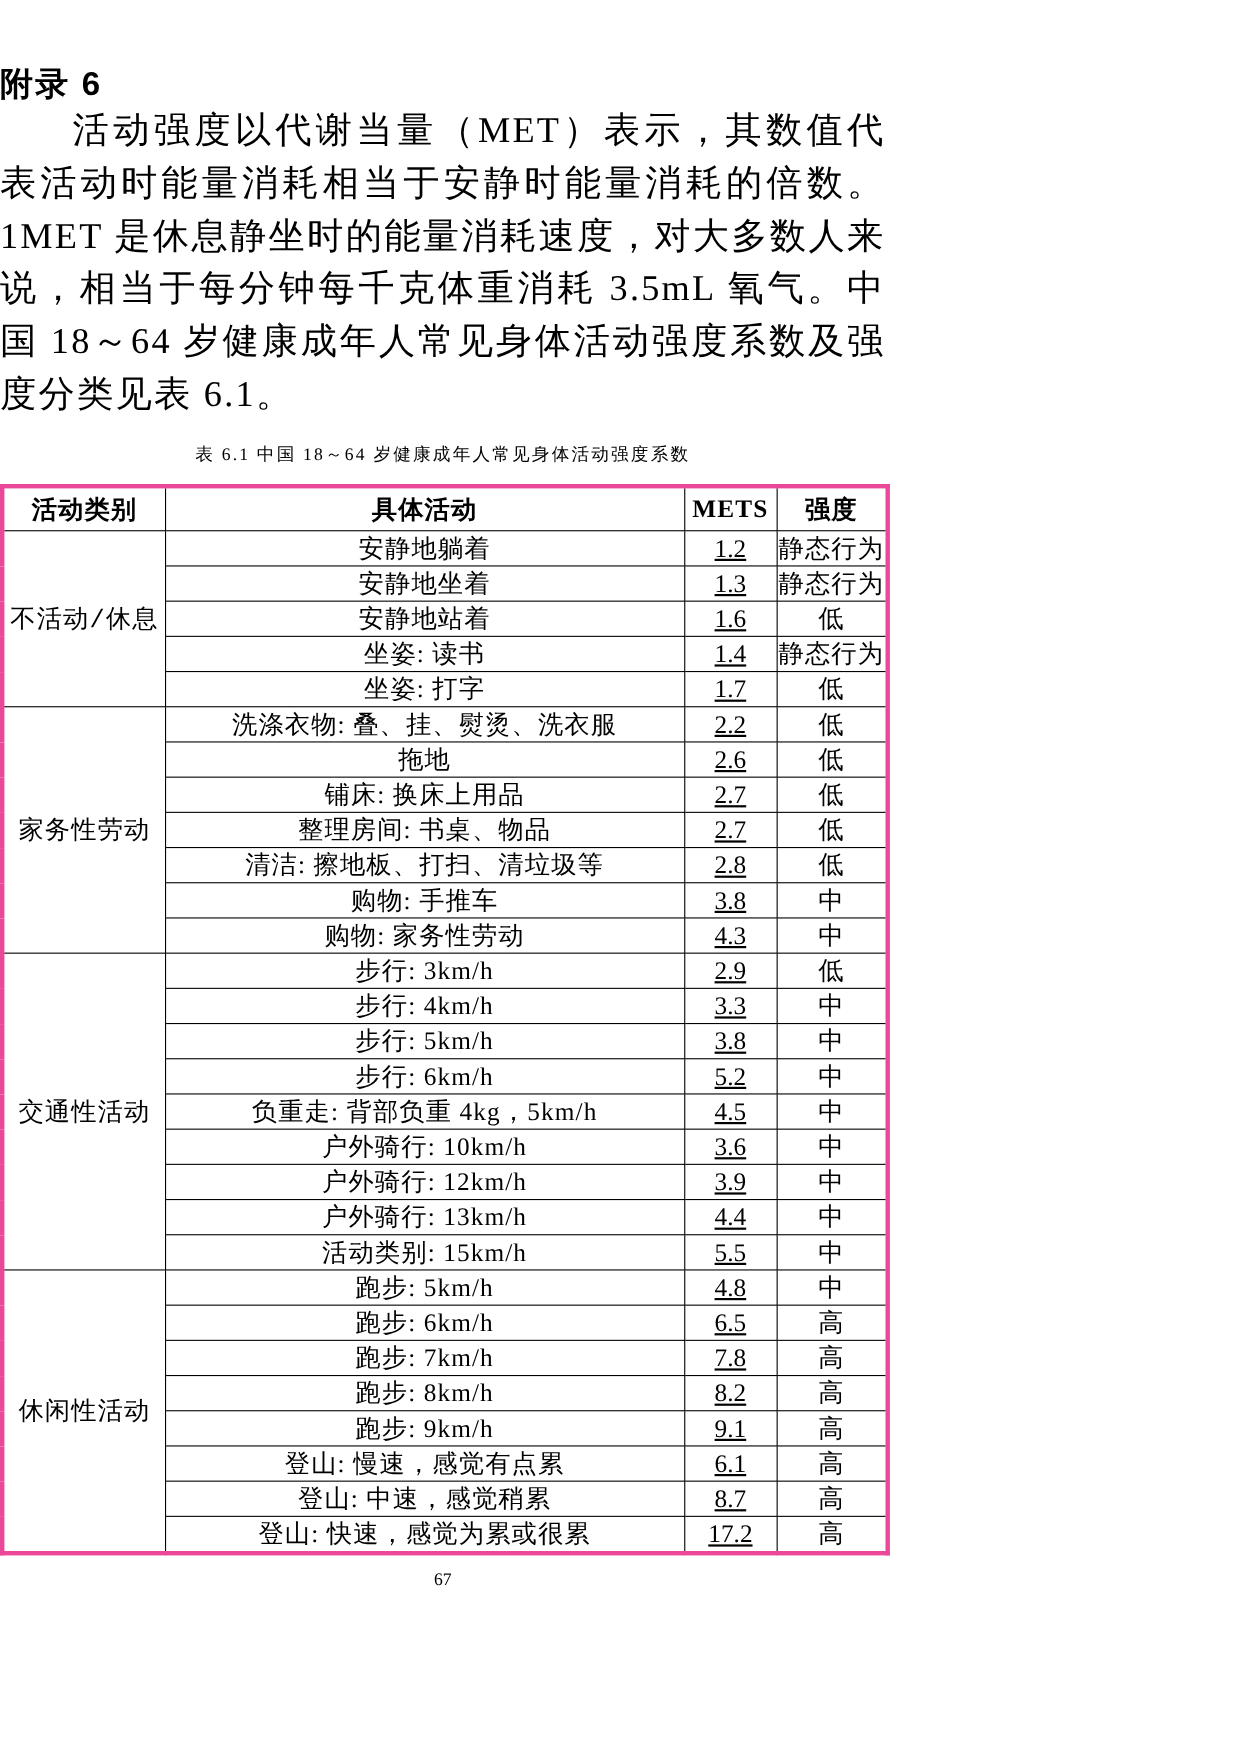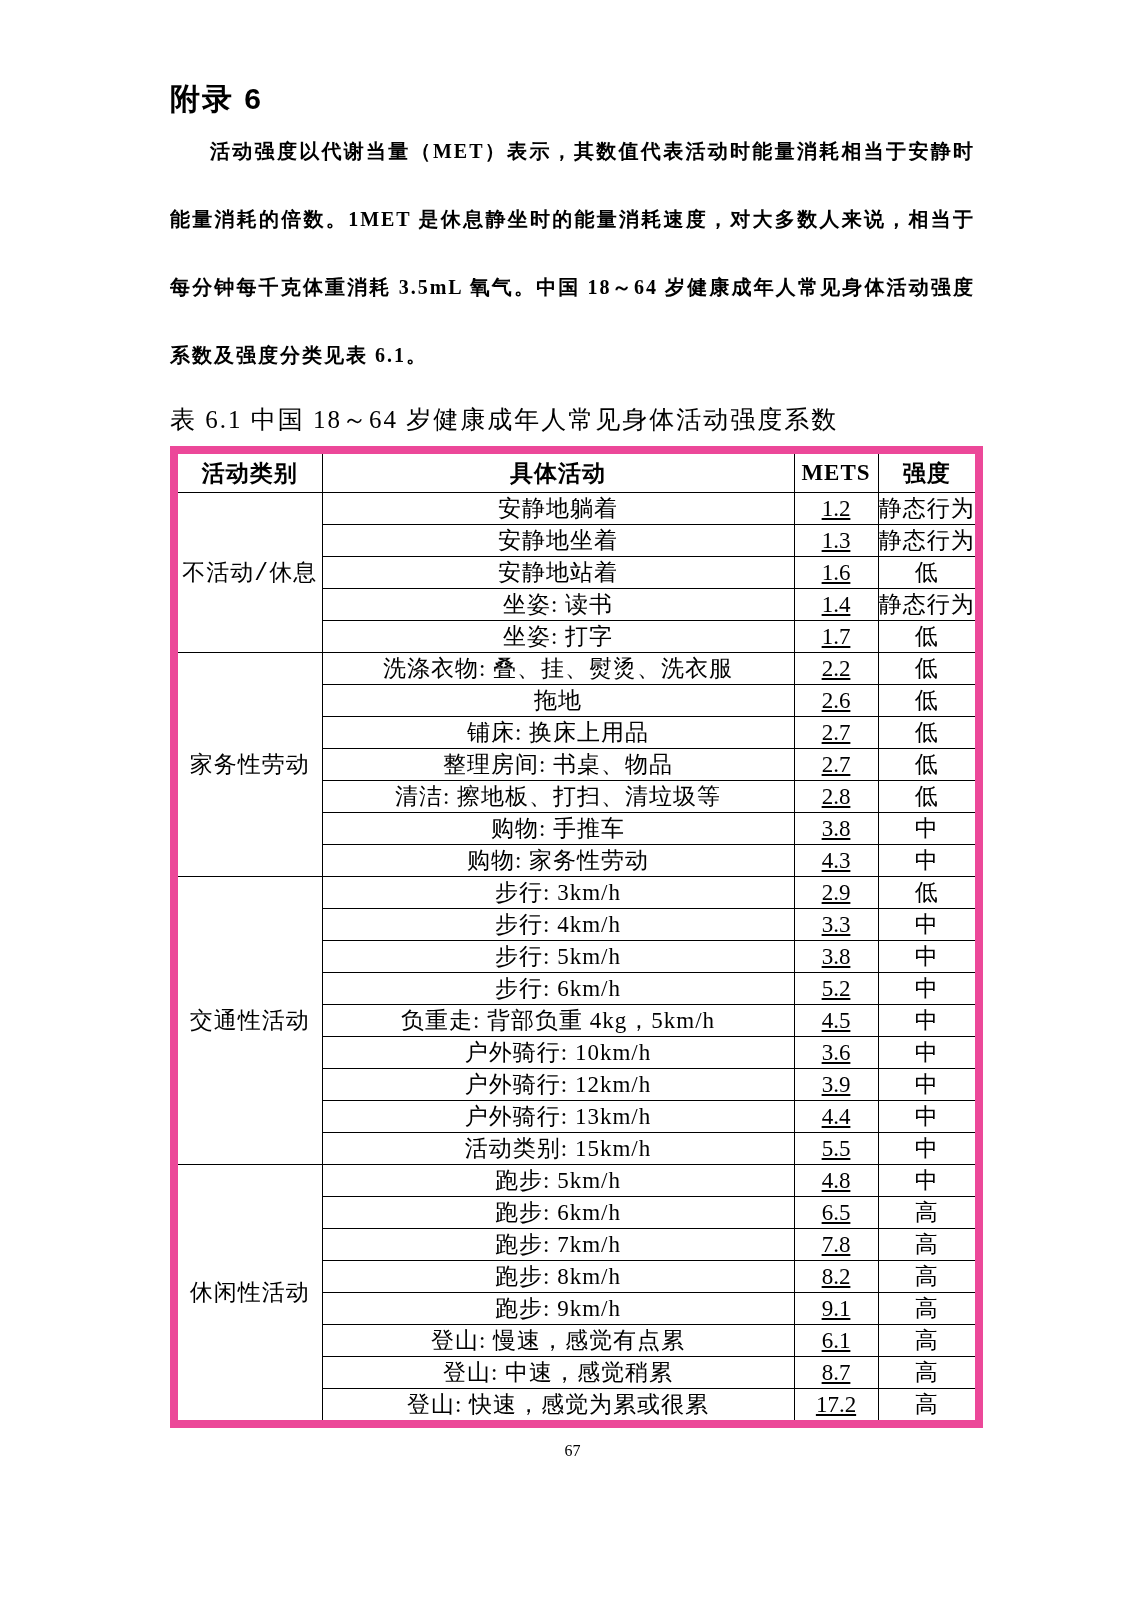--- a/index.html
+++ b/index.html
@@ -10,60 +10,58 @@
   body {
     width: 1131px;
     height: 1600px;
     position: relative;
     font-family: "Liberation Serif", "DejaVu Serif", serif;
     color: #000000;
     overflow: hidden;
   }
   .content {
     width: 805px;
-    margin-left: 170px;
-    padding-top: 81px;
+    padding-top: 59px;
   }
   .appendix-label {
     font-family: "Liberation Sans", "DejaVu Sans", sans-serif;
     font-weight: bold;
     font-size: 30px;
     line-height: 36px;
     letter-spacing: 2px;
   }
   .doc-title {
     font-family: "Liberation Sans", "DejaVu Sans", sans-serif;
     font-weight: bold;
     font-size: 42px;
     line-height: 52px;
     text-align: center;
     margin: 8px 0 16px 0;
     letter-spacing: 3px;
   }
   .intro {
-    font-size: 20px;
-    line-height: 68px;
+    font-size: 33px;
+    line-height: 48px;
     text-align: justify;
     text-indent: 2em;
     margin: 0 0 14px 0;
     letter-spacing: 2px;
-    font-weight: bold;
   }
   .table-caption {
-    font-size: 25px;
+    font-size: 16px;
     line-height: 34px;
-    text-align: left;
+    text-align: center;
     letter-spacing: 2px;
     margin-bottom: 9px;
   }
   table.activity-table {
     border-collapse: collapse;
     width: 805px;
     table-layout: fixed;
-    border: 8px solid #ec4899;
+    border: 4px solid #ec4899;
   }
   table.activity-table th,
   table.activity-table td {
     border: 1px solid #000;
     font-size: 23px;
     padding: 0;
     overflow: hidden;
     white-space: nowrap;
   }
   table.activity-table th {

